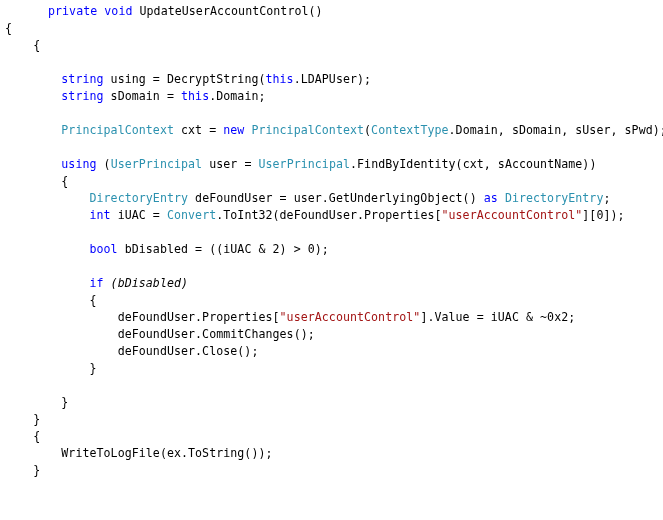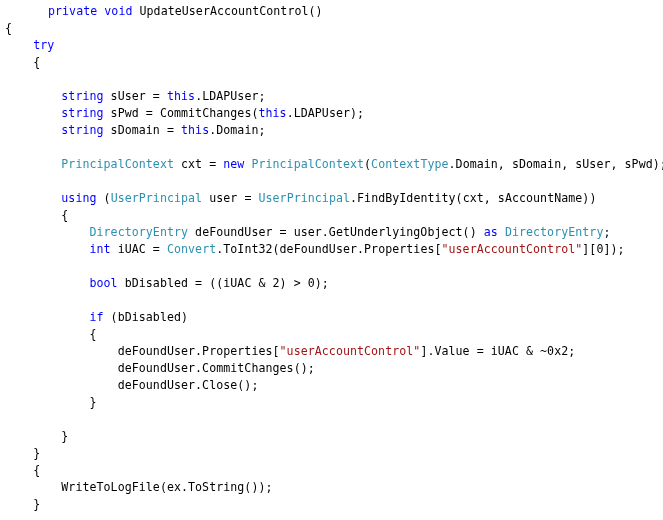--- a/index.html
+++ b/index.html
@@ -34,37 +34,35 @@
   .tok-keyword { color: #0000ff; }
   .tok-type    { color: #2b91af; }
   .tok-string  { color: #a31515; }
 </style>
 </head>
 <body>
 
 <div id="code-view" style="background: rgb(255, 255, 255);">
     <div class="code-line"><span class="tok-keyword" style="color: rgb(0, 0, 255);">private</span><span class="tok-plain" style="color: rgb(0, 0, 0);"> </span><span class="tok-keyword" style="color: rgb(0, 0, 255);">void</span><span class="tok-plain" style="color: rgb(0, 0, 0);"> UpdateUserAccountControl()</span></div>
     <div class="code-line"><span class="tok-plain" style="color: rgb(0, 0, 0);">{</span></div>
-    <div class="code-line"><span class="tok-plain" style="color: rgb(0, 0, 0);">    </span><span class="tok-keyword" style="color: rgb(0, 0, 255);">try</span></div>
     <div class="code-line"><span class="tok-plain" style="color: rgb(0, 0, 0);">    {</span></div>
     <div class="code-line"><span class="tok-plain" style="color: rgb(0, 0, 0);"></span></div>
-    <div class="code-line"><span class="tok-plain" style="color: rgb(0, 0, 0);">        </span><span class="tok-keyword" style="color: rgb(0, 0, 255);">string</span><span class="tok-plain" style="color: rgb(0, 0, 0);"> sUser = </span><span class="tok-keyword" style="color: rgb(0, 0, 255);">this</span><span class="tok-plain" style="color: rgb(0, 0, 0);">.LDAPUser;</span></div>
-    <div class="code-line"><span class="tok-plain" style="color: rgb(0, 0, 0);">        </span><span class="tok-keyword" style="color: rgb(0, 0, 255);">string</span><span class="tok-plain" style="color: rgb(0, 0, 0);"> sPwd = CommitChanges(</span><span class="tok-keyword" style="color: rgb(0, 0, 255);">this</span><span class="tok-plain" style="color: rgb(0, 0, 0);">.LDAPUser);</span></div>
+    <div class="code-line"><span class="tok-plain" style="color: rgb(0, 0, 0);">        </span><span class="tok-keyword" style="color: rgb(0, 0, 255);">string</span><span class="tok-plain" style="color: rgb(0, 0, 0);"> using = DecryptString(</span><span class="tok-keyword" style="color: rgb(0, 0, 255);">this</span><span class="tok-plain" style="color: rgb(0, 0, 0);">.LDAPUser);</span></div>
     <div class="code-line"><span class="tok-plain" style="color: rgb(0, 0, 0);">        </span><span class="tok-keyword" style="color: rgb(0, 0, 255);">string</span><span class="tok-plain" style="color: rgb(0, 0, 0);"> sDomain = </span><span class="tok-keyword" style="color: rgb(0, 0, 255);">this</span><span class="tok-plain" style="color: rgb(0, 0, 0);">.Domain;</span></div>
     <div class="code-line"><span class="tok-plain" style="color: rgb(0, 0, 0);"></span></div>
     <div class="code-line"><span class="tok-plain" style="color: rgb(0, 0, 0);">        </span><span class="tok-type" style="color: rgb(43, 145, 175);">PrincipalContext</span><span class="tok-plain" style="color: rgb(0, 0, 0);"> cxt = </span><span class="tok-keyword" style="color: rgb(0, 0, 255);">new</span><span class="tok-plain" style="color: rgb(0, 0, 0);"> </span><span class="tok-type" style="color: rgb(43, 145, 175);">PrincipalContext</span><span class="tok-plain" style="color: rgb(0, 0, 0);">(</span><span class="tok-type" style="color: rgb(43, 145, 175);">ContextType</span><span class="tok-plain" style="color: rgb(0, 0, 0);">.Domain, sDomain, sUser, sPwd);</span></div>
     <div class="code-line"><span class="tok-plain" style="color: rgb(0, 0, 0);"></span></div>
     <div class="code-line"><span class="tok-plain" style="color: rgb(0, 0, 0);">        </span><span class="tok-keyword" style="color: rgb(0, 0, 255);">using</span><span class="tok-plain" style="color: rgb(0, 0, 0);"> (</span><span class="tok-type" style="color: rgb(43, 145, 175);">UserPrincipal</span><span class="tok-plain" style="color: rgb(0, 0, 0);"> user = </span><span class="tok-type" style="color: rgb(43, 145, 175);">UserPrincipal</span><span class="tok-plain" style="color: rgb(0, 0, 0);">.FindByIdentity(cxt, sAccountName))</span></div>
     <div class="code-line"><span class="tok-plain" style="color: rgb(0, 0, 0);">        {</span></div>
     <div class="code-line"><span class="tok-plain" style="color: rgb(0, 0, 0);">            </span><span class="tok-type" style="color: rgb(43, 145, 175);">DirectoryEntry</span><span class="tok-plain" style="color: rgb(0, 0, 0);"> deFoundUser = user.GetUnderlyingObject() </span><span class="tok-keyword" style="color: rgb(0, 0, 255);">as</span><span class="tok-plain" style="color: rgb(0, 0, 0);"> </span><span class="tok-type" style="color: rgb(43, 145, 175);">DirectoryEntry</span><span class="tok-plain" style="color: rgb(0, 0, 0);">;</span></div>
     <div class="code-line"><span class="tok-plain" style="color: rgb(0, 0, 0);">            </span><span class="tok-keyword" style="color: rgb(0, 0, 255);">int</span><span class="tok-plain" style="color: rgb(0, 0, 0);"> iUAC = </span><span class="tok-type" style="color: rgb(43, 145, 175);">Convert</span><span class="tok-plain" style="color: rgb(0, 0, 0);">.ToInt32(deFoundUser.Properties[</span><span class="tok-string" style="color: rgb(163, 21, 21);">"userAccountControl"</span><span class="tok-plain" style="color: rgb(0, 0, 0);">][0]);</span></div>
     <div class="code-line"><span class="tok-plain" style="color: rgb(0, 0, 0);"></span></div>
     <div class="code-line"><span class="tok-plain" style="color: rgb(0, 0, 0);">            </span><span class="tok-keyword" style="color: rgb(0, 0, 255);">bool</span><span class="tok-plain" style="color: rgb(0, 0, 0); text-align: right;"> bDisabled = ((iUAC &amp; 2) &gt; 0);</span></div>
     <div class="code-line"><span class="tok-plain" style="color: rgb(0, 0, 0);"></span></div>
-    <div class="code-line"><span class="tok-plain" style="color: rgb(0, 0, 0);">            </span><span class="tok-keyword" style="color: rgb(0, 0, 255);">if</span><span class="tok-plain" style="color: rgb(0, 0, 0);"> (bDisabled)</span></div>
+    <div class="code-line"><span class="tok-plain" style="color: rgb(0, 0, 0);">            </span><span class="tok-keyword" style="color: rgb(0, 0, 255);">if</span><span class="tok-plain" style="color: rgb(0, 0, 0); font-style: italic;"> (bDisabled)</span></div>
     <div class="code-line"><span class="tok-plain" style="color: rgb(0, 0, 0);">            {</span></div>
     <div class="code-line"><span class="tok-plain" style="color: rgb(0, 0, 0);">                deFoundUser.Properties[</span><span class="tok-string" style="color: rgb(163, 21, 21);">"userAccountControl"</span><span class="tok-plain" style="color: rgb(0, 0, 0);">].Value = iUAC &amp; ~0x2;</span></div>
     <div class="code-line"><span class="tok-plain" style="color: rgb(0, 0, 0);">                deFoundUser.CommitChanges();</span></div>
     <div class="code-line"><span class="tok-plain" style="color: rgb(0, 0, 0);">                deFoundUser.Close();</span></div>
     <div class="code-line"><span class="tok-plain" style="color: rgb(0, 0, 0);">            }</span></div>
     <div class="code-line"><span class="tok-plain" style="color: rgb(0, 0, 0);"></span></div>
     <div class="code-line"><span class="tok-plain" style="color: rgb(0, 0, 0);">        }</span></div>
     <div class="code-line"><span class="tok-plain" style="color: rgb(0, 0, 0);">    }</span></div>
     <div class="code-line"><span class="tok-plain" style="color: rgb(0, 0, 0);">    {</span></div>
     <div class="code-line"><span class="tok-plain" style="color: rgb(0, 0, 0);">        WriteToLogFile(ex.ToString());</span></div>

